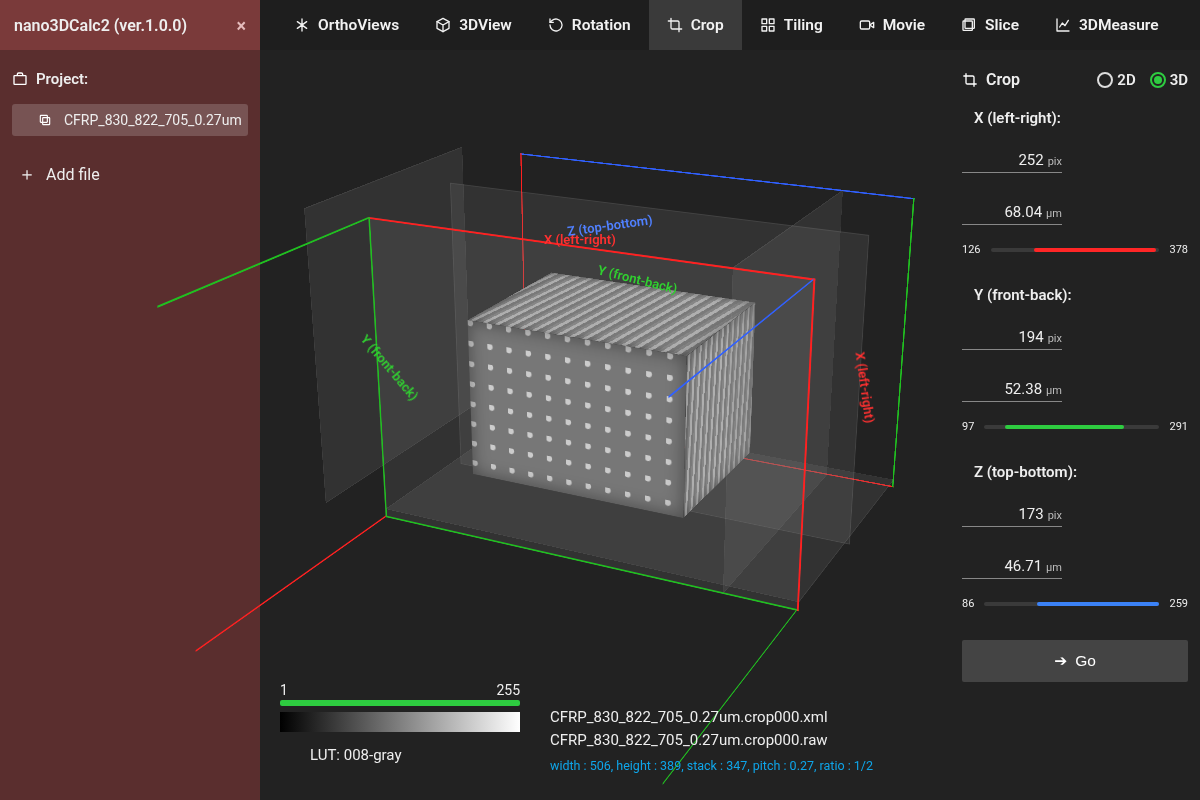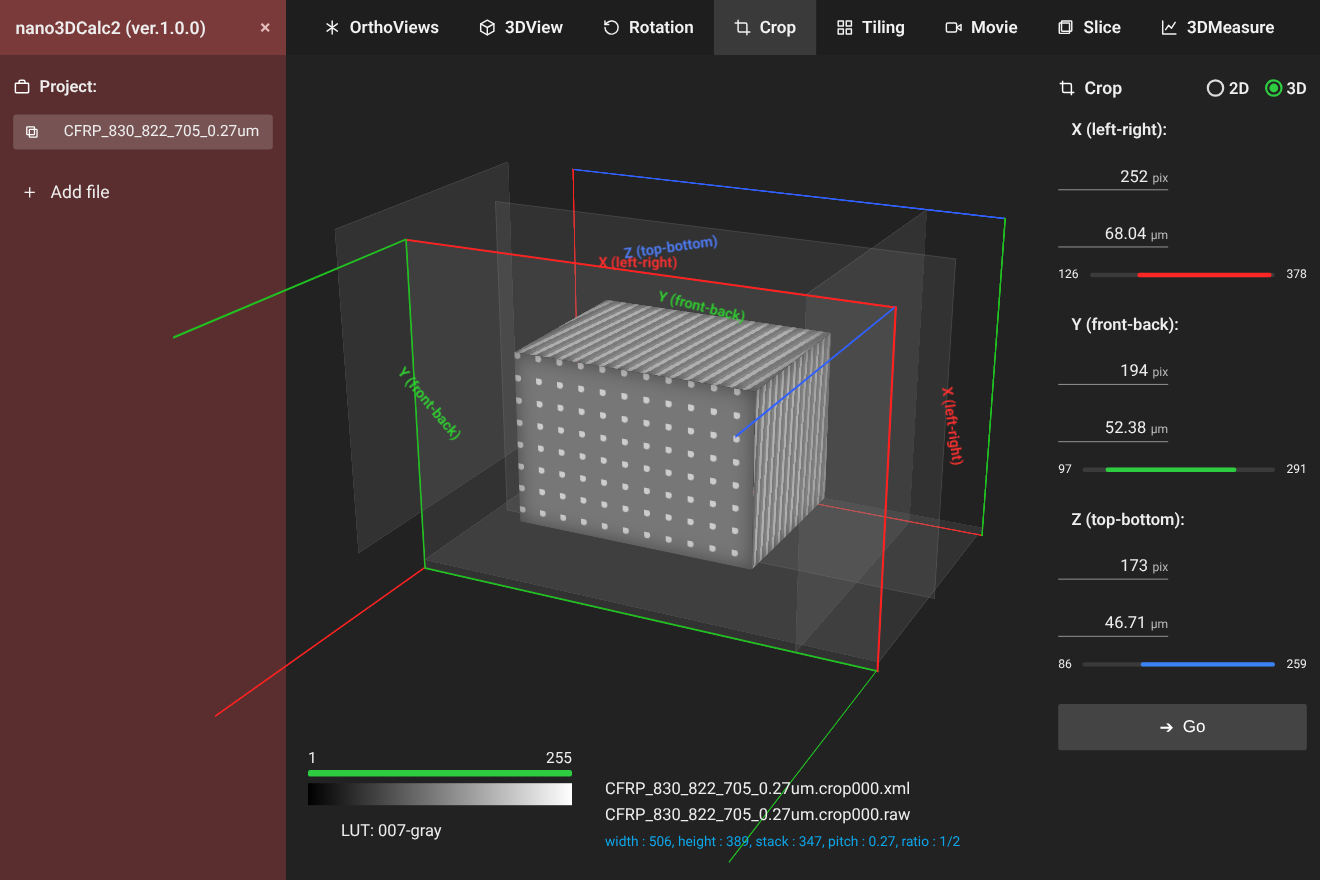--- a/index.html
+++ b/index.html
@@ -24,24 +24,24 @@
   display: flex; align-items: center; justify-content: space-between;
   padding: 0 14px;
   font-size: 16px; font-weight: 600; gap: 47px;
 }
 .sidebar-header .close { color: #e5bcbc; font-size: 18px; cursor: pointer; }
 .project-section { padding: 20px 12px 10px; }
 .project-label { display:flex; align-items:center; gap:8px; font-size:15px; font-weight:600; margin-bottom:16px; }
 .file-pill {
   background: rgba(255,255,255,0.18);
   border-radius: 3px;
-  padding: 8px 10px;
+  padding: 8px 26px;
   font-size: 14px;
   white-space: nowrap; overflow: hidden; text-overflow: clip;
-  display:flex; align-items:center; gap:22px;
+  display:flex; align-items:center; gap:12px;
   margin-bottom: 18px;
   cursor: pointer;
 }
 .add-file {
   display:flex; align-items:center; gap:10px;
   padding: 8px 6px;
   font-size: 16px;
   cursor: pointer;
 }
 
@@ -316,21 +316,21 @@
 
       <div class="lut-strip">
         <div class="lut-range">
           <span>1</span>
           <span>255</span>
         </div>
         <div class="lut-bar">
             <div class="fill"></div>
           </div>
         <div class="lut-grad"></div>
-        <div class="lut-label">LUT: 007-gray</div>
+        <div class="lut-label">LUT: 008-gray</div>
       </div>
 
       <div class="file-info">
         <div>CFRP_830_822_705_0.27um.crop000.xml</div>
         <div>CFRP_830_822_705_0.27um.crop000.raw</div>
         <div class="meta">width : 506, height : 389, stack : 347, pitch : 0.27, ratio : 1/2</div>
       </div>
     </div>
 
     <div class="panel">

